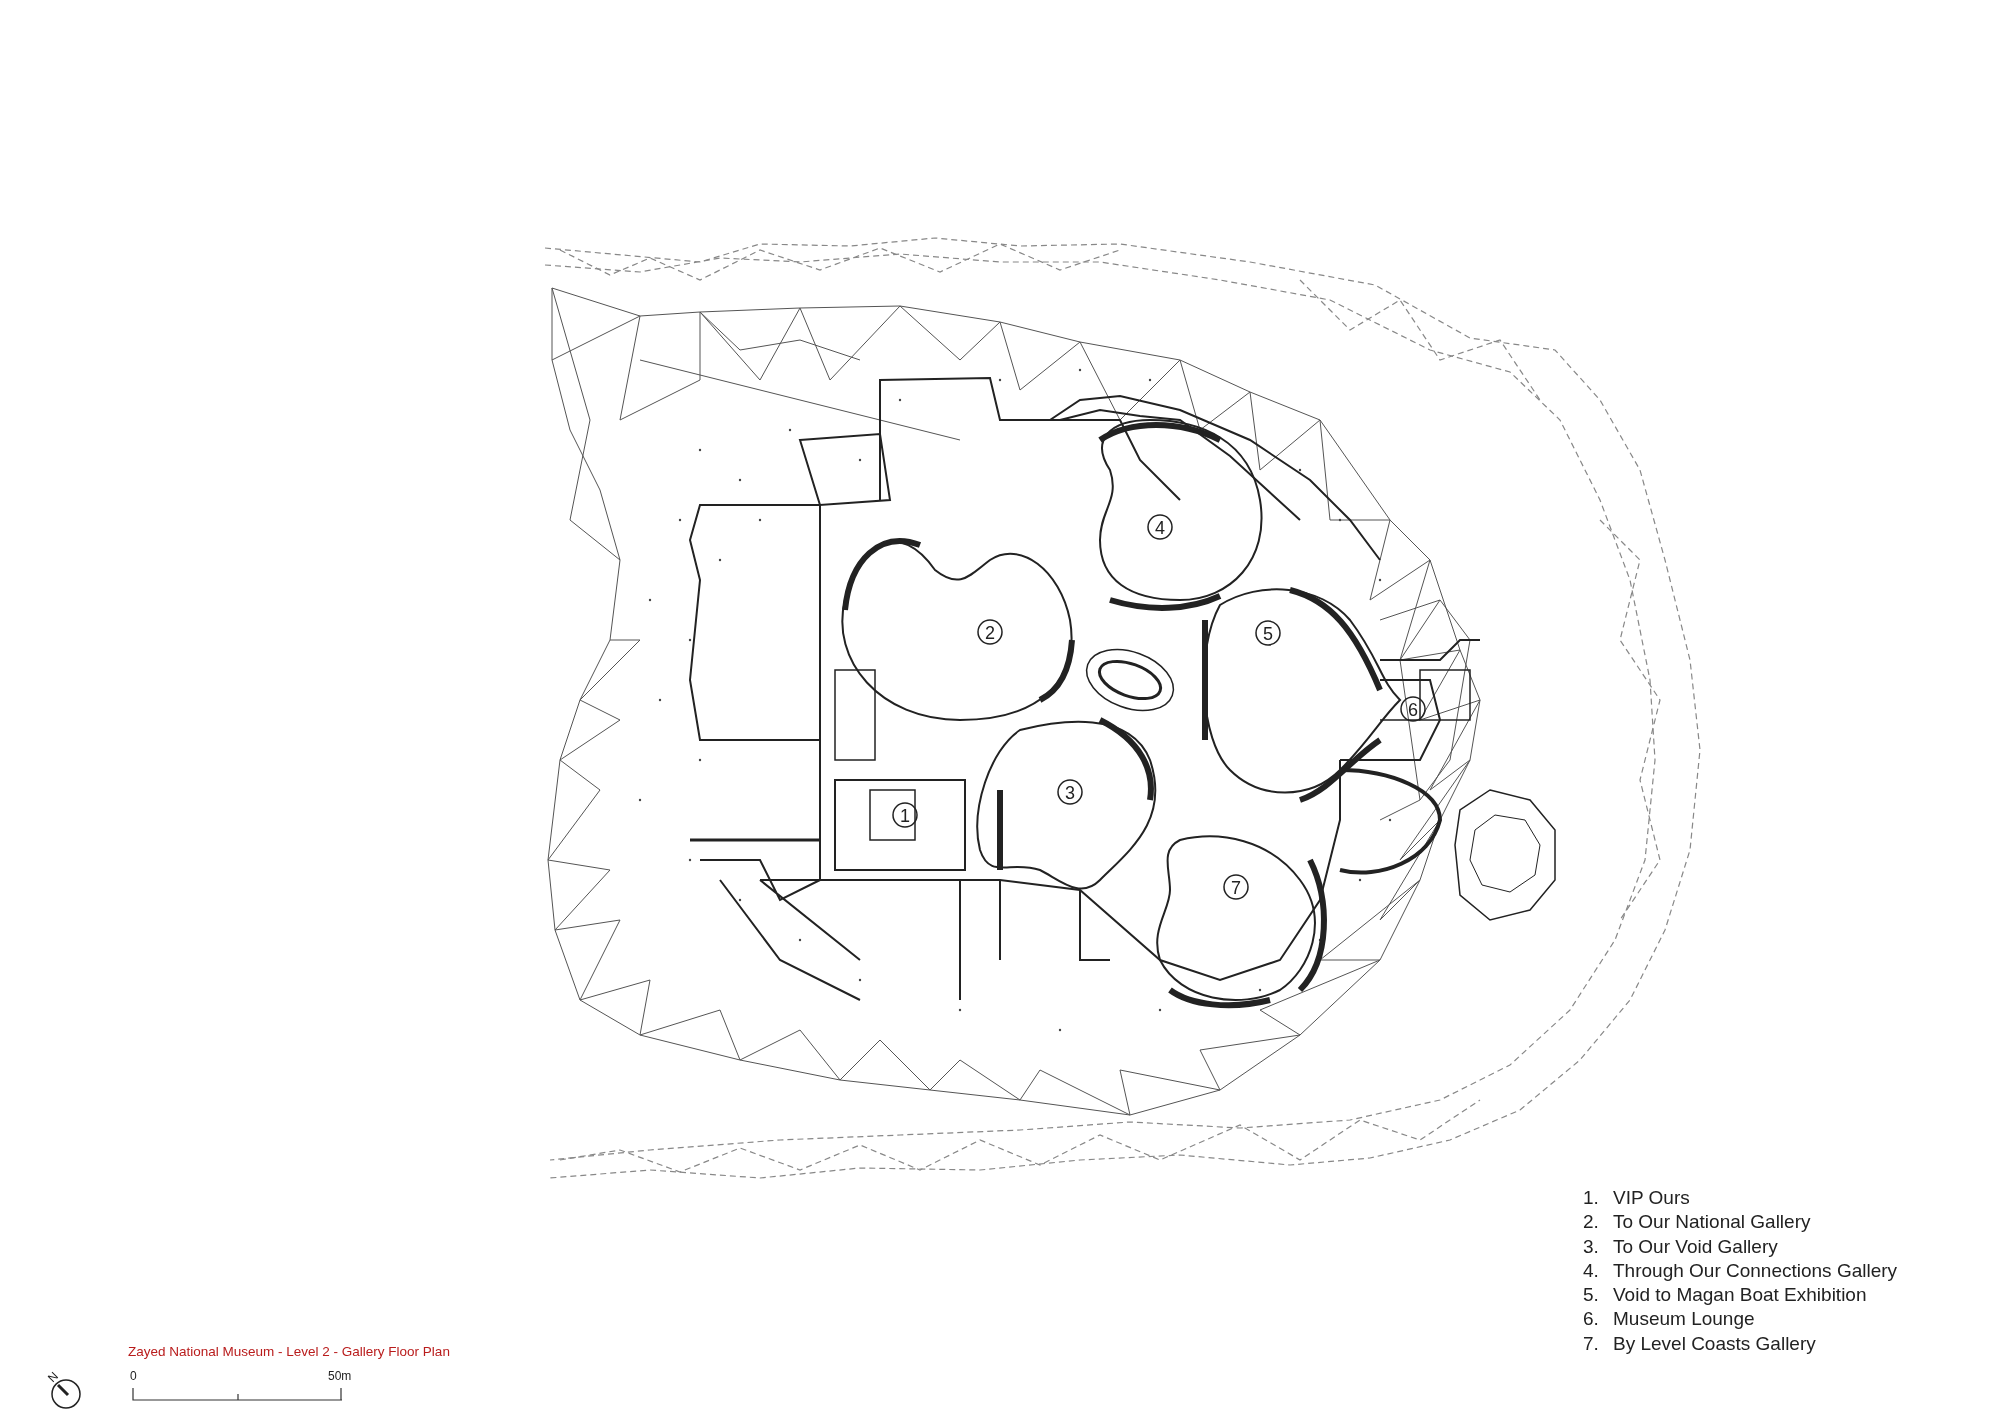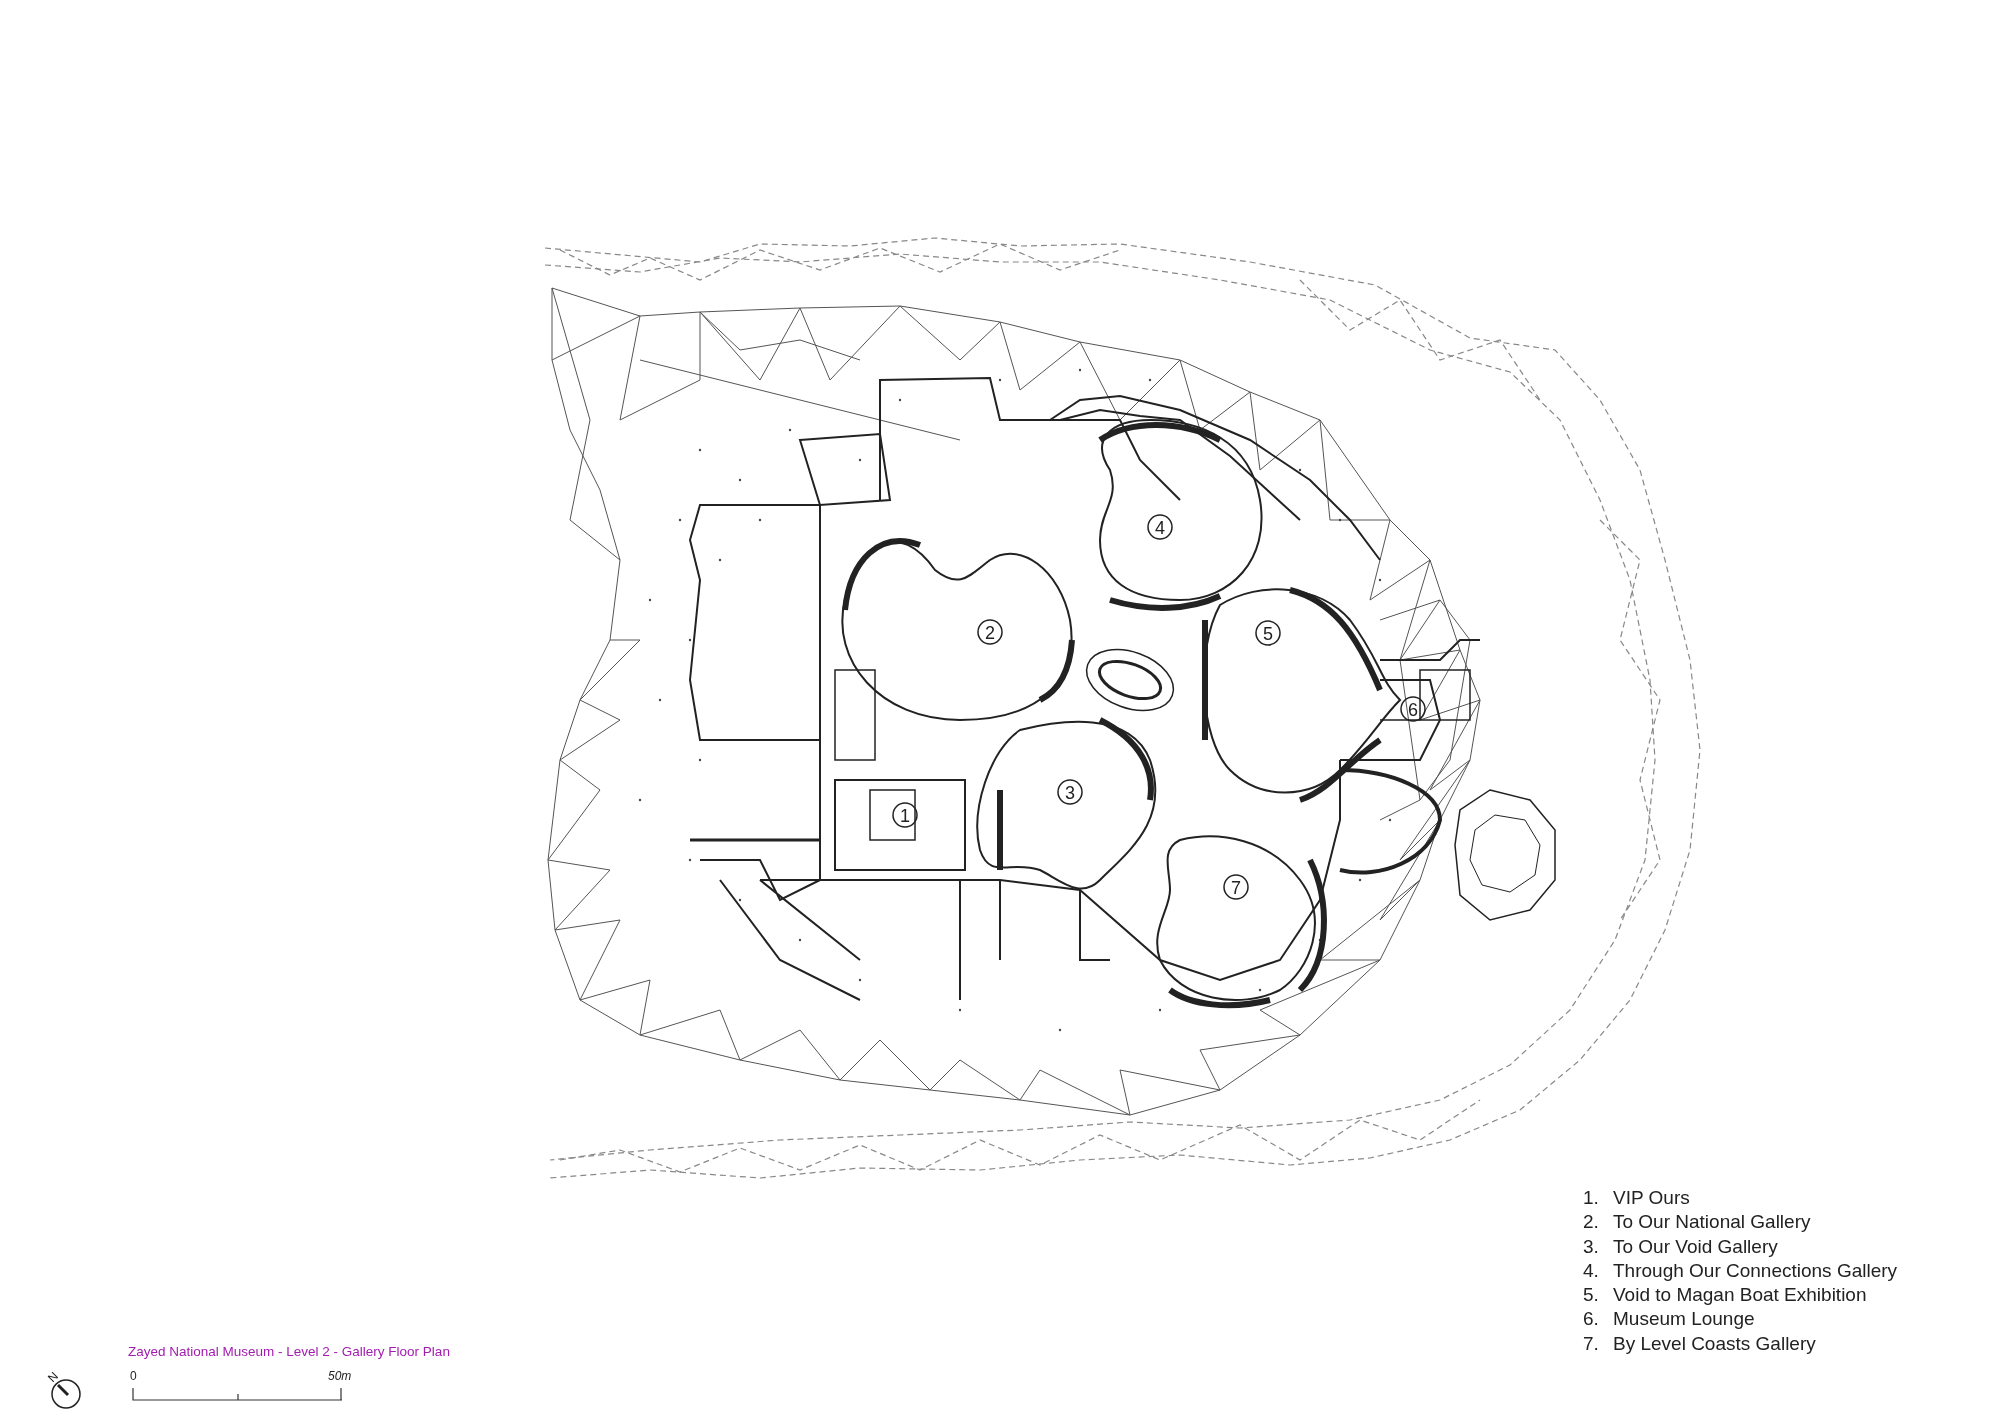--- a/index.html
+++ b/index.html
@@ -1,24 +1,24 @@
 <!DOCTYPE html>
 <html><head>
 <meta charset="utf-8">
 <style>
   html, body { margin:0; padding:0; background:#ffffff; }
   body { width:2000px; height:1414px; position:relative; overflow:hidden; font-family:"Liberation Sans", sans-serif; color:#222; }
   #plan { position:absolute; left:0; top:0; width:2000px; height:1414px; }
   .legend { position:absolute; left:1583px; top:1186px; font-size:19px; line-height:24.3px; color:#222; }
   .legend-item { display:flex; white-space:nowrap; }
   .legend-num { width:30px; }
-  .title-block { position:absolute; left:128px; top:1344px; font-size:13.5px; color:#a21caf; }
+  .title-block { position:absolute; left:128px; top:1344px; font-size:13.5px; color:#b91c1c; }
   .scale { position:absolute; left:132px; top:1372px; width:210px; height:32px; }
   .scale .lbl0 { position:absolute; left:-2px; top:-3px; font-size:12px; }
-  .scale .lbl1 { position:absolute; left:196px; top:-3px; font-size:12px;font-style:italic; }
+  .scale .lbl1 { position:absolute; left:196px; top:-3px; font-size:12px; }
   .north { position:absolute; left:40px; top:1364px; width:50px; height:50px; }
   .marker-label { font-family:"Liberation Sans", sans-serif; font-size:18px; }
 </style>
 </head>
 <body>
 
 <svg id="plan" viewBox="0 0 2000 1414" xmlns="http://www.w3.org/2000/svg">
 
   <g fill="none" stroke="#888" stroke-width="1.2" stroke-dasharray="6 4">
     <path d="M545 248 L700 262 L760 244 L850 246 L935 238 L1020 246 L1120 244 L1250 262 L1375 285 L1470 338 L1555 350 L1600 400 L1640 470 L1665 560 L1690 660 L1700 750 L1690 850 L1665 930 L1630 1000 L1580 1060 L1520 1110 L1450 1140 L1370 1158 L1290 1165 L1180 1155 L1080 1160 L980 1170 L860 1168 L760 1178 L650 1170 L550 1178"></path>

